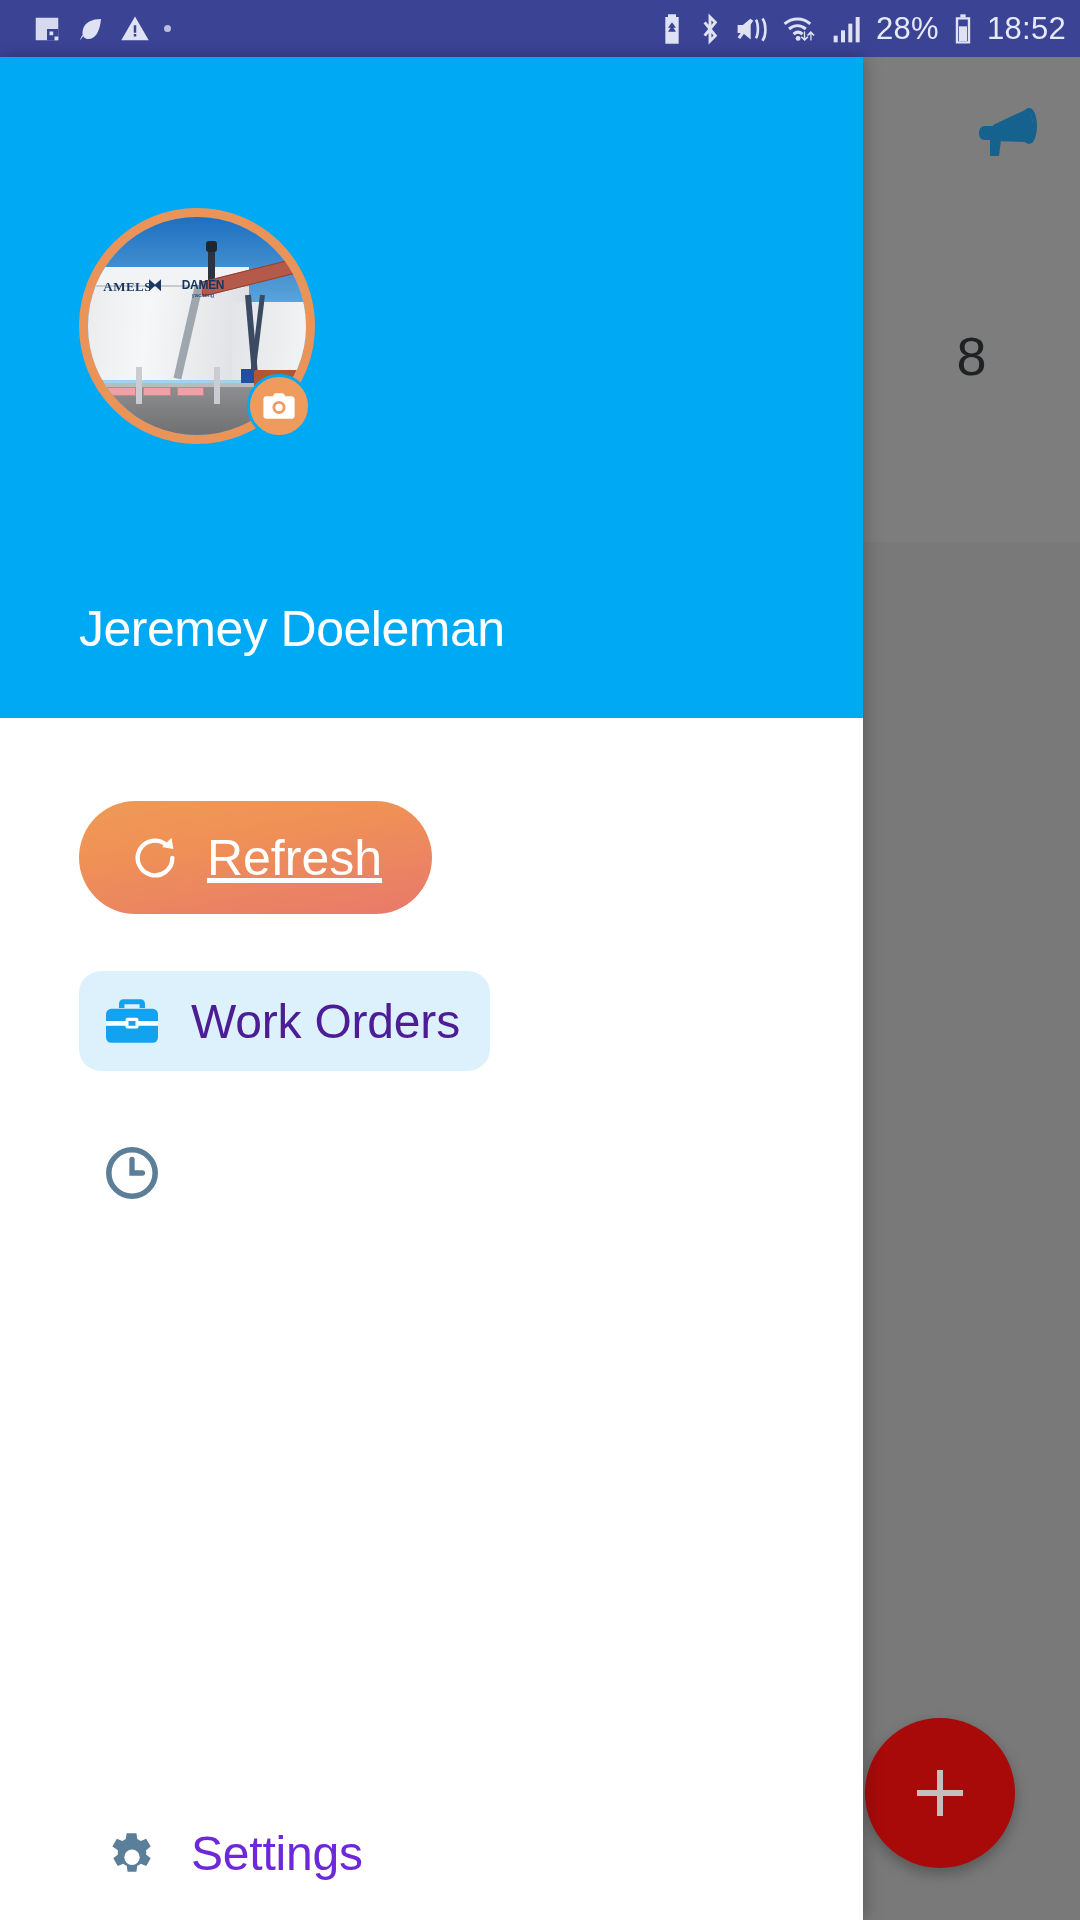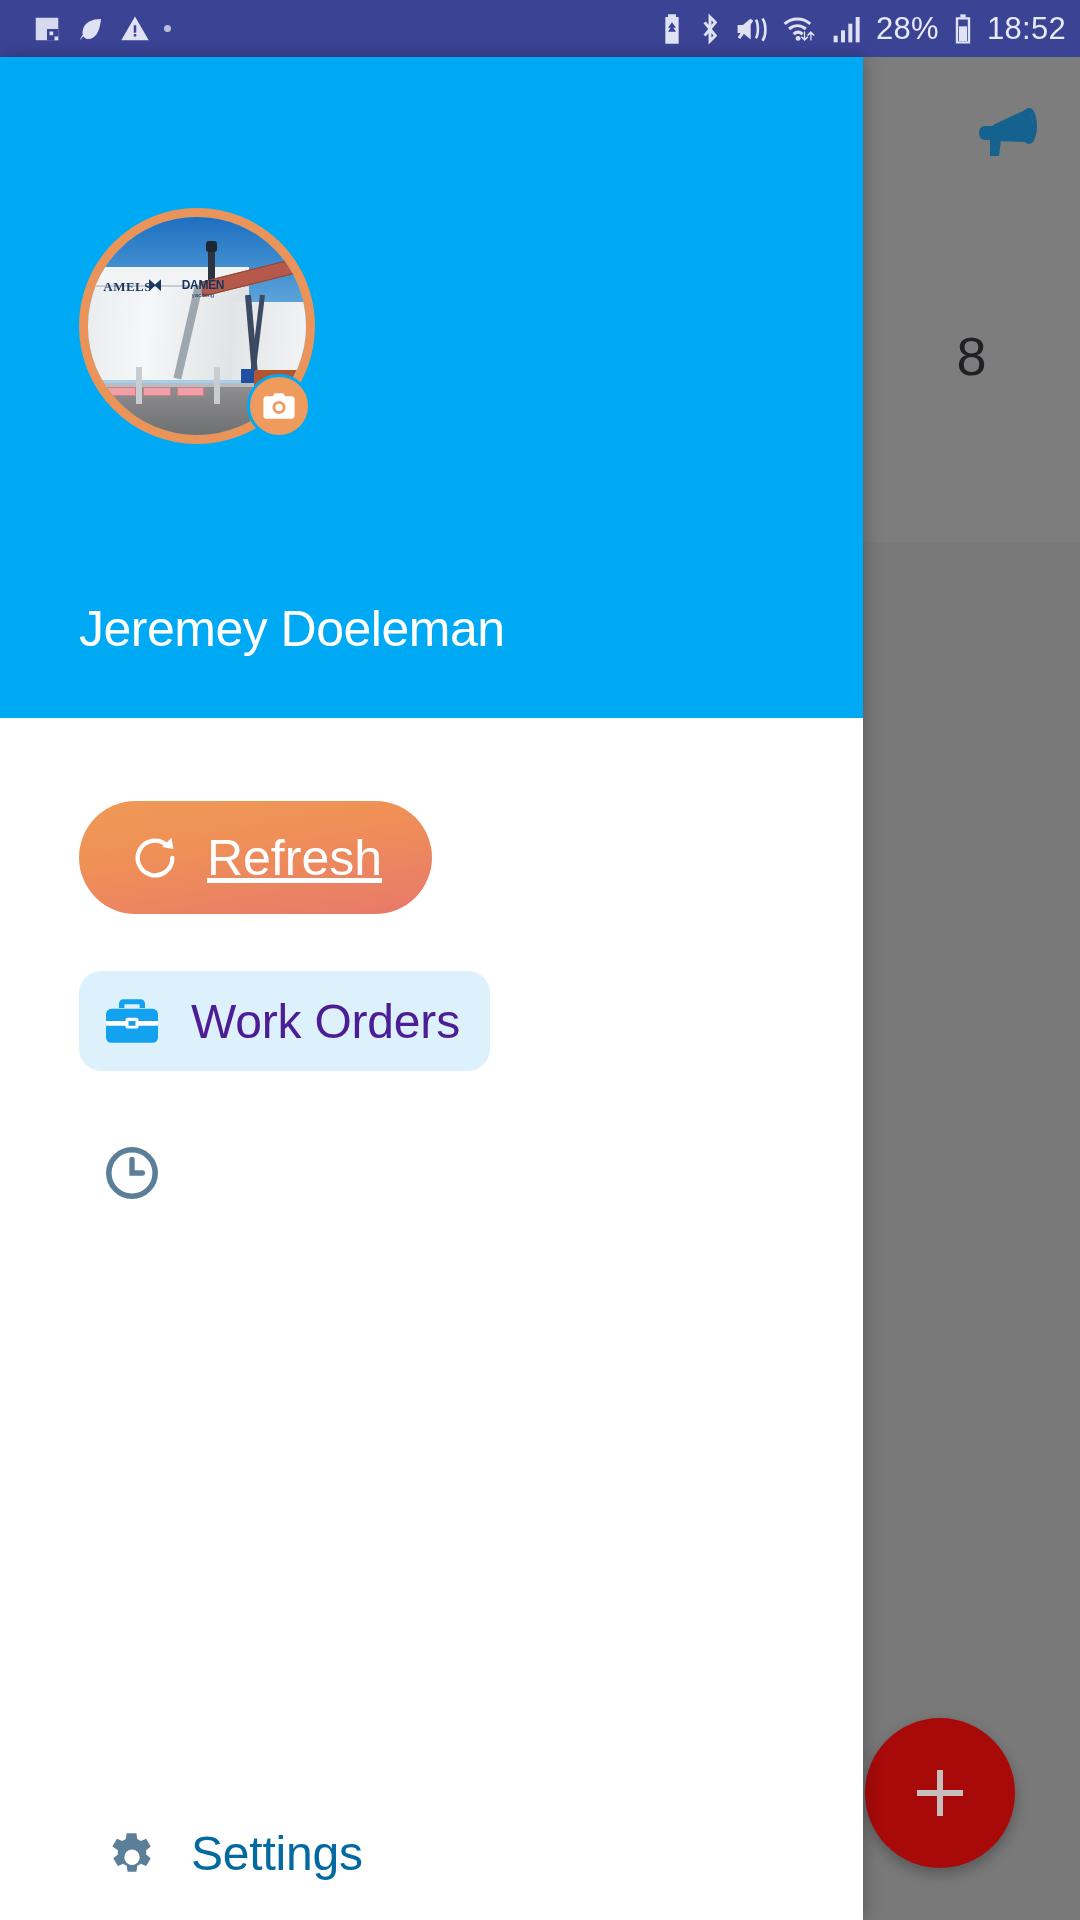--- a/index.html
+++ b/index.html
@@ -217,21 +217,21 @@
     border-radius:22px; cursor:pointer;
   }
   .nav-item .nav-label { font-size:48px; letter-spacing:-0.2px; }
   #nav-work-orders {
     top:253px; background:#ddf1fd;
   }
   #nav-work-orders .nav-label { color:#4c1d95; }
   #nav-time-registration { top:405px; }
   #nav-time-registration .nav-label { color:#5b7e99; }
   #nav-settings { top:1085px; }
-  #nav-settings .nav-label { color:#0369a1; }
+  #nav-settings .nav-label { color:#6d28d9; }
   .nav-icon { display:flex; align-items:center; justify-content:center; width:62px; }
 </style>
 </head>
 <body>
 
 <div id="screen">
 
   <div id="scrim">
     <div id="scrim-lower"></div>
   </div>

